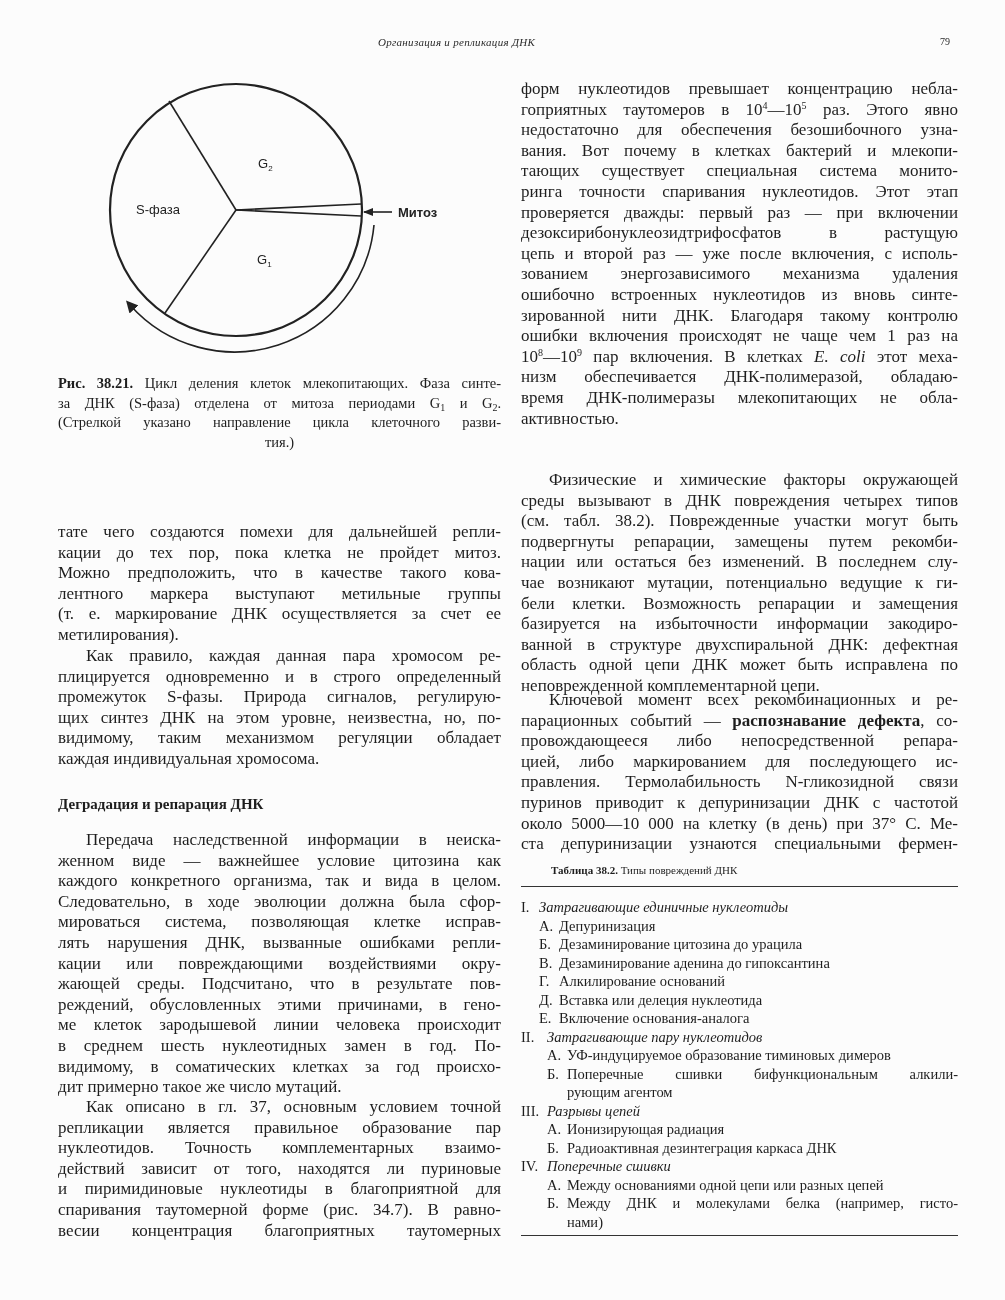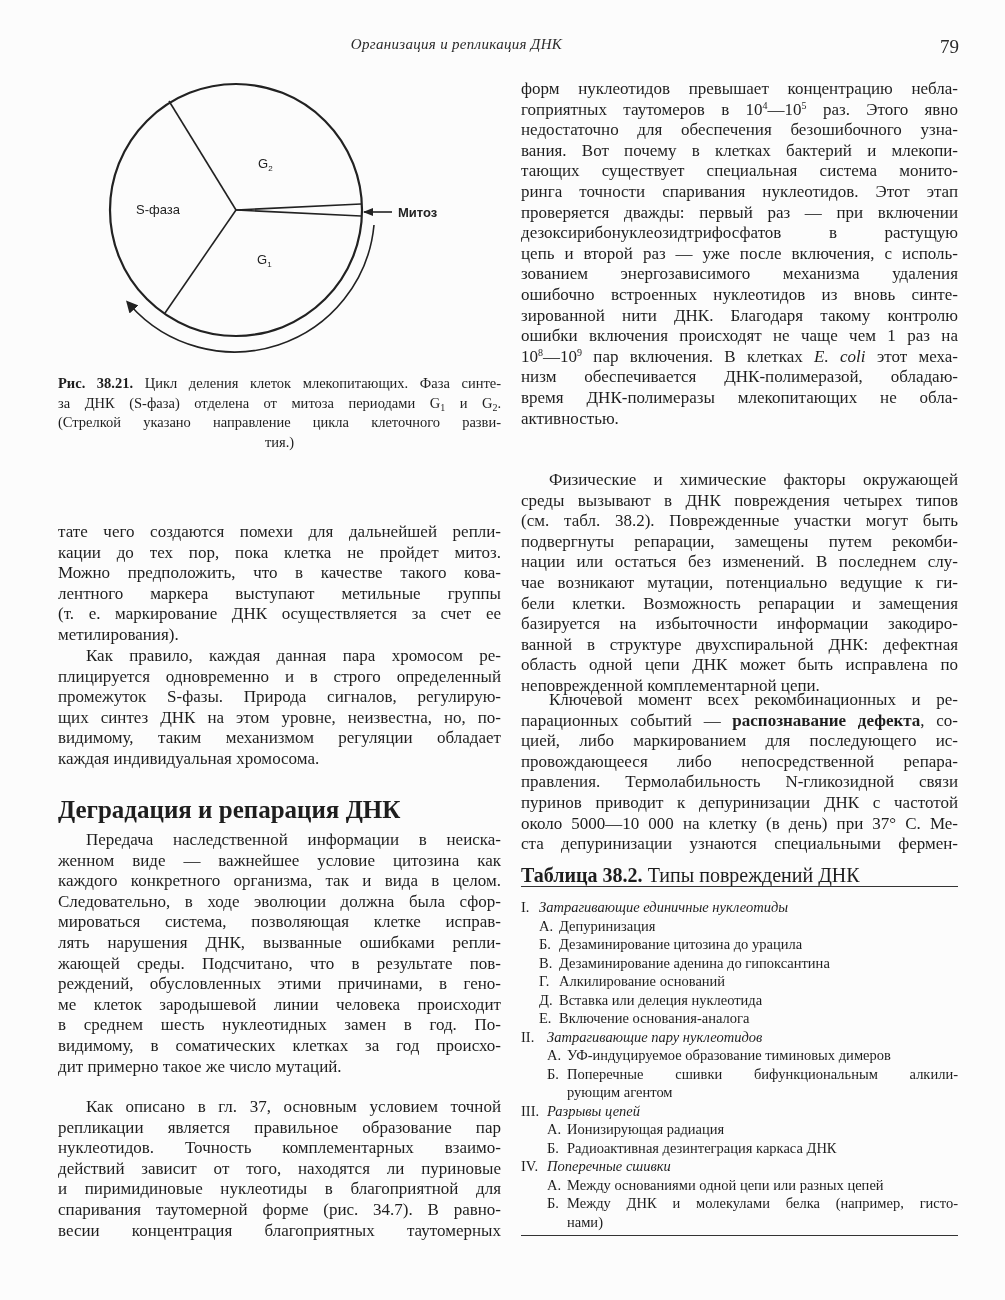--- a/index.html
+++ b/index.html
@@ -3,44 +3,44 @@
 <meta charset="utf-8">
 <style>
   html, body { margin: 0; padding: 0; }
   body {
     width: 1005px; height: 1300px; position: relative; overflow: hidden;
     background: #fcfcfc; color: #1e1e1e;
     font-family: "Liberation Serif", "DejaVu Serif", serif;
   }
   .running-title {
     position: absolute; top: 36px; left: 0; width: 913px; text-align: center;
-    font-style: italic; font-size: 15px; letter-spacing: 0.3px; color: #2a2a2a;
+    font-style: italic; font-size: 11px; letter-spacing: 0.3px; color: #2a2a2a;
   }
   .page-number {
-    position: absolute; top: 36px; left: 940px; font-size: 19px; color: #2a2a2a;
+    position: absolute; top: 36px; left: 940px; font-size: 10px; color: #2a2a2a;
   }
   .col { position: absolute; font-size: 17px; line-height: 20.6px; text-align: justify; }
   .left-col { left: 58px; width: 443px; }
   .right-col { left: 521px; width: 437px; }
   .line { display: block; text-align: justify; text-align-last: justify; white-space: nowrap; height: 20.6px; }
   .line.last { text-align-last: left; }
   .line.ind { padding-left: 28px; }
   .figure-wrap { position: absolute; left: 40px; top: 60px; width: 460px; height: 320px; }
   .caption {
     position: absolute; left: 58px; top: 374px; width: 443px;
     font-size: 14.5px; line-height: 19.5px;
   }
   .caption .line { height: 19.5px; }
   .caption .line.center { text-align: center; text-align-last: center; }
   .caption b { font-weight: bold; }
   .section-heading {
-    position: absolute; left: 58px; top: 796px; font-weight: bold; font-size: 25px; text-align: right;
+    position: absolute; left: 58px; top: 796px; font-weight: bold; font-size: 15px; text-align: right;
   }
   .table-title {
-    position: absolute; left: 521px; top: 864px; font-size: 20px;
+    position: absolute; left: 551px; top: 864px; font-size: 11px;
   }
   .table-title b { font-weight: bold; }
   .rule { position: absolute; left: 521px; width: 437px; height: 0; border-top: 1.6px solid #333; }
   .table-list {
     position: absolute; left: 521px; top: 898px; width: 437px;
     font-size: 14.5px; line-height: 18.5px;
   }
   .tl-row { display: flex; white-space: nowrap; height: 18.5px; }
   .tl-num { display: inline-block; }
   .tl-cat .tl-num { width: 18px; }
@@ -113,20 +113,21 @@
 
 <div class="section-heading">Деградация и репарация ДНК</div>
 
 <div class="col left-col" style="top:830px;">
   <span class="line ind">Передача наследственной информации в неиска-</span>
   <span class="line">женном виде — важнейшее условие цитозина как</span>
   <span class="line">каждого конкретного организма, так и вида в целом.</span>
   <span class="line">Следовательно, в ходе эволюции должна была сфор-</span>
   <span class="line">мироваться система, позволяющая клетке исправ-</span>
   <span class="line">лять нарушения ДНК, вызванные ошибками репли-</span>
+  <span class="line">кации или повреждающими воздействиями окру-</span>
   <span class="line">жающей среды. Подсчитано, что в результате пов-</span>
   <span class="line">реждений, обусловленных этими причинами, в гено-</span>
   <span class="line">ме клеток зародышевой линии человека происходит</span>
   <span class="line">в среднем шесть нуклеотидных замен в год. По-</span>
   <span class="line">видимому, в соматических клетках за год происхо-</span>
   <span class="line last">дит примерно такое же число мутаций.</span>
 </div>
 <div class="col left-col" style="top:1097px;">
   <span class="line ind">Как описано в гл. 37, основным условием точной</span>
   <span class="line">репликации является правильное образование пар</span>
@@ -165,22 +166,22 @@
   <span class="line">чае возникают мутации, потенциально ведущие к ги-</span>
   <span class="line">бели клетки. Возможность репарации и замещения</span>
   <span class="line">базируется на избыточности информации закодиро-</span>
   <span class="line">ванной в структуре двухспиральной ДНК: дефектная</span>
   <span class="line">область одной цепи ДНК может быть исправлена по</span>
   <span class="line last">неповрежденной комплементарной цепи.</span>
 </div>
 <div class="col right-col" style="top:690px;">
   <span class="line ind">Ключевой момент всех рекомбинационных и ре-</span>
   <span class="line"><span>парационных событий — </span><span class="bold">распознавание дефекта</span><span>, со-</span></span>
+  <span class="line">провождающееся либо непосредственной репара-</span>
   <span class="line">цией, либо маркированием для последующего ис-</span>
-  <span class="line">провождающееся либо непосредственной репара-</span>
   <span class="line">правления. Термолабильность N-гликозидной связи</span>
   <span class="line">пуринов приводит к депуринизации ДНК с частотой</span>
   <span class="line">около 5000—10 000 на клетку (в день) при 37° С. Ме-</span>
   <span class="line">ста депуринизации узнаются специальными фермен-</span>
 </div>
 
 <div class="table-title"><b>Таблица 38.2.</b><span> Типы повреждений ДНК</span></div>
 <div class="rule" style="top:886px;"></div>
 
 <div class="table-list">

